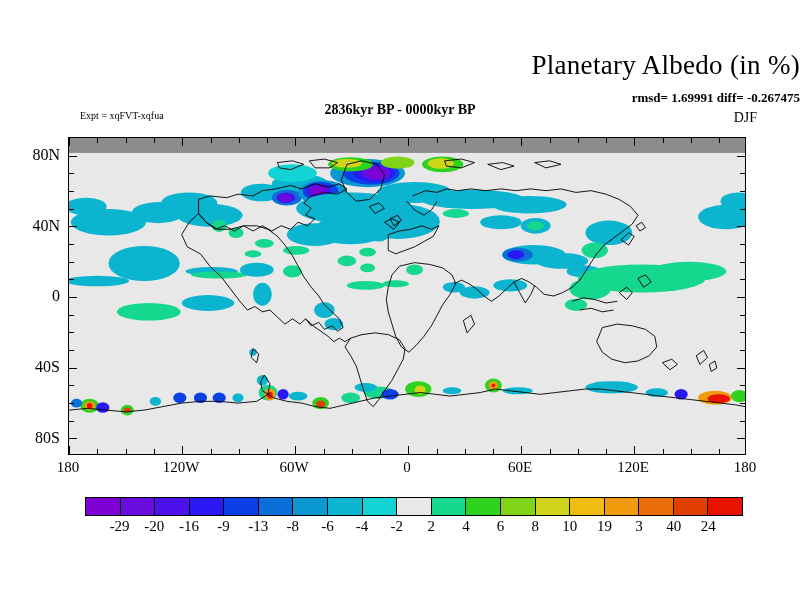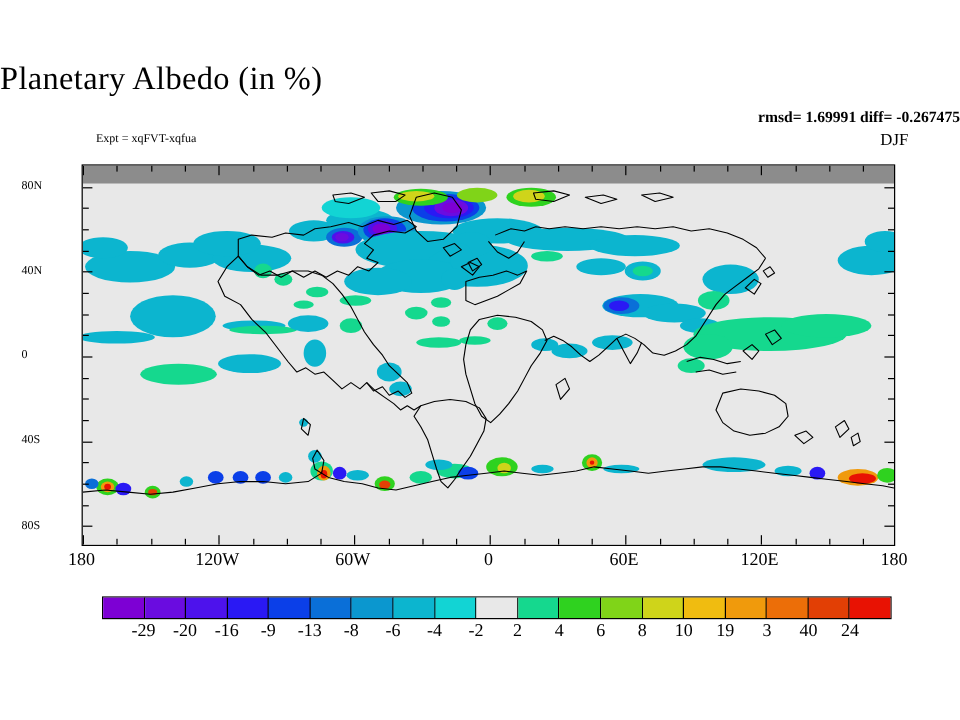--- a/index.html
+++ b/index.html
@@ -4,21 +4,21 @@
 <style>
   html,body{margin:0;padding:0;}
   body{
     width:800px;height:600px;background:#ffffff;
     font-family:"Liberation Serif","DejaVu Serif",serif;
     color:#000;overflow:hidden;position:relative;
   }
   #figure{position:absolute;inset:0;}
 
   .title{
-    position:absolute;left:0;right:0;top:50px;text-align:left;
+    position:absolute;left:0;right:0;top:50px;text-align:right;
     font-size:27px;letter-spacing:.3px;
   }
   .subtitle1{
     position:absolute;left:0;right:0;top:90px;text-align:right;
     font-size:13px;font-weight:bold;
   }
   .subtitle2{
     position:absolute;left:0;right:0;top:102px;text-align:center;
     font-size:14px;font-weight:bold;
   }
@@ -38,41 +38,42 @@
   .tick.x{width:1px;height:5px;bottom:0;}
   .tick.x.major{height:8px;}
   .tick.xt{width:1px;height:5px;top:0;}
   .tick.xt.major{height:8px;}
   .tick.y{height:1px;width:5px;left:0;}
   .tick.y.major{width:8px;}
   .tick.yr{height:1px;width:5px;right:0;}
   .tick.yr.major{width:8px;}
 
   .xlab{position:absolute;top:459px;font-size:15px;text-align:center;transform:translateX(-50%);}
-  .ylab{position:absolute;font-size:10px;transform:translateY(-50%);}
+  .ylab{position:absolute;font-size:16px;text-align:right;transform:translateY(-50%);}
 
   
   #cbar{
     position:absolute;left:85px;top:497px;width:658px;height:19px;
     border:1px solid #000;box-sizing:border-box;display:flex;
   }
   #cbar .sw{flex:1 1 0;border-right:1px solid #000;}
   #cbar .sw:last-child{border-right:none;}
   #cblabels{position:absolute;left:85px;top:518px;width:658px;height:22px;}
   #cblabels span{
     position:absolute;font-size:15px;transform:translateX(-50%);top:0;white-space:nowrap;
   }
 </style>
 </head>
 <body>
 
 <div id="figure">
 
   <div class="title">Planetary Albedo (in %)</div>
   <div class="subtitle1">rmsd= 1.69991 diff= -0.267475</div>
+  <div class="subtitle2">2836kyr BP - 0000kyr BP</div>
   <div class="hdr-left">Expt = xqFVT-xqfua</div>
   <div class="hdr-right">DJF</div>
 
   <div id="panel">
     <svg id="mapsvg" viewBox="0 0 720 360" preserveAspectRatio="none">
       <defs>
         <clipPath id="clipAll">
             <rect x="0" y="0" width="720" height="360"></rect>
           </clipPath>
       </defs>

